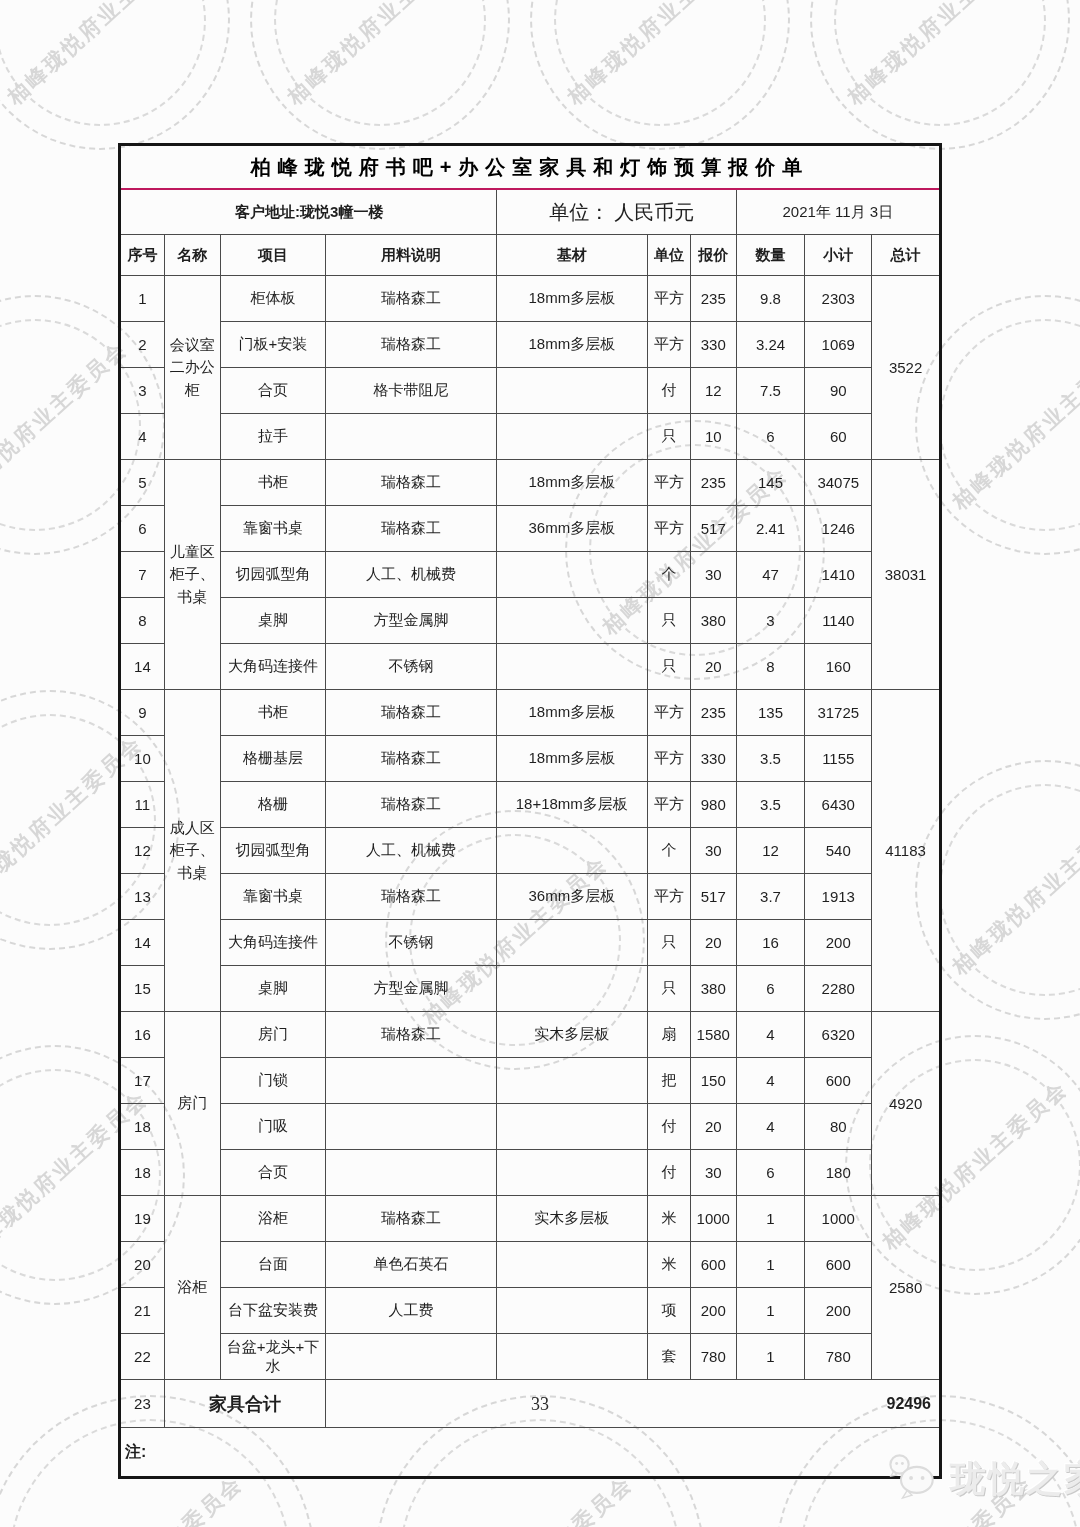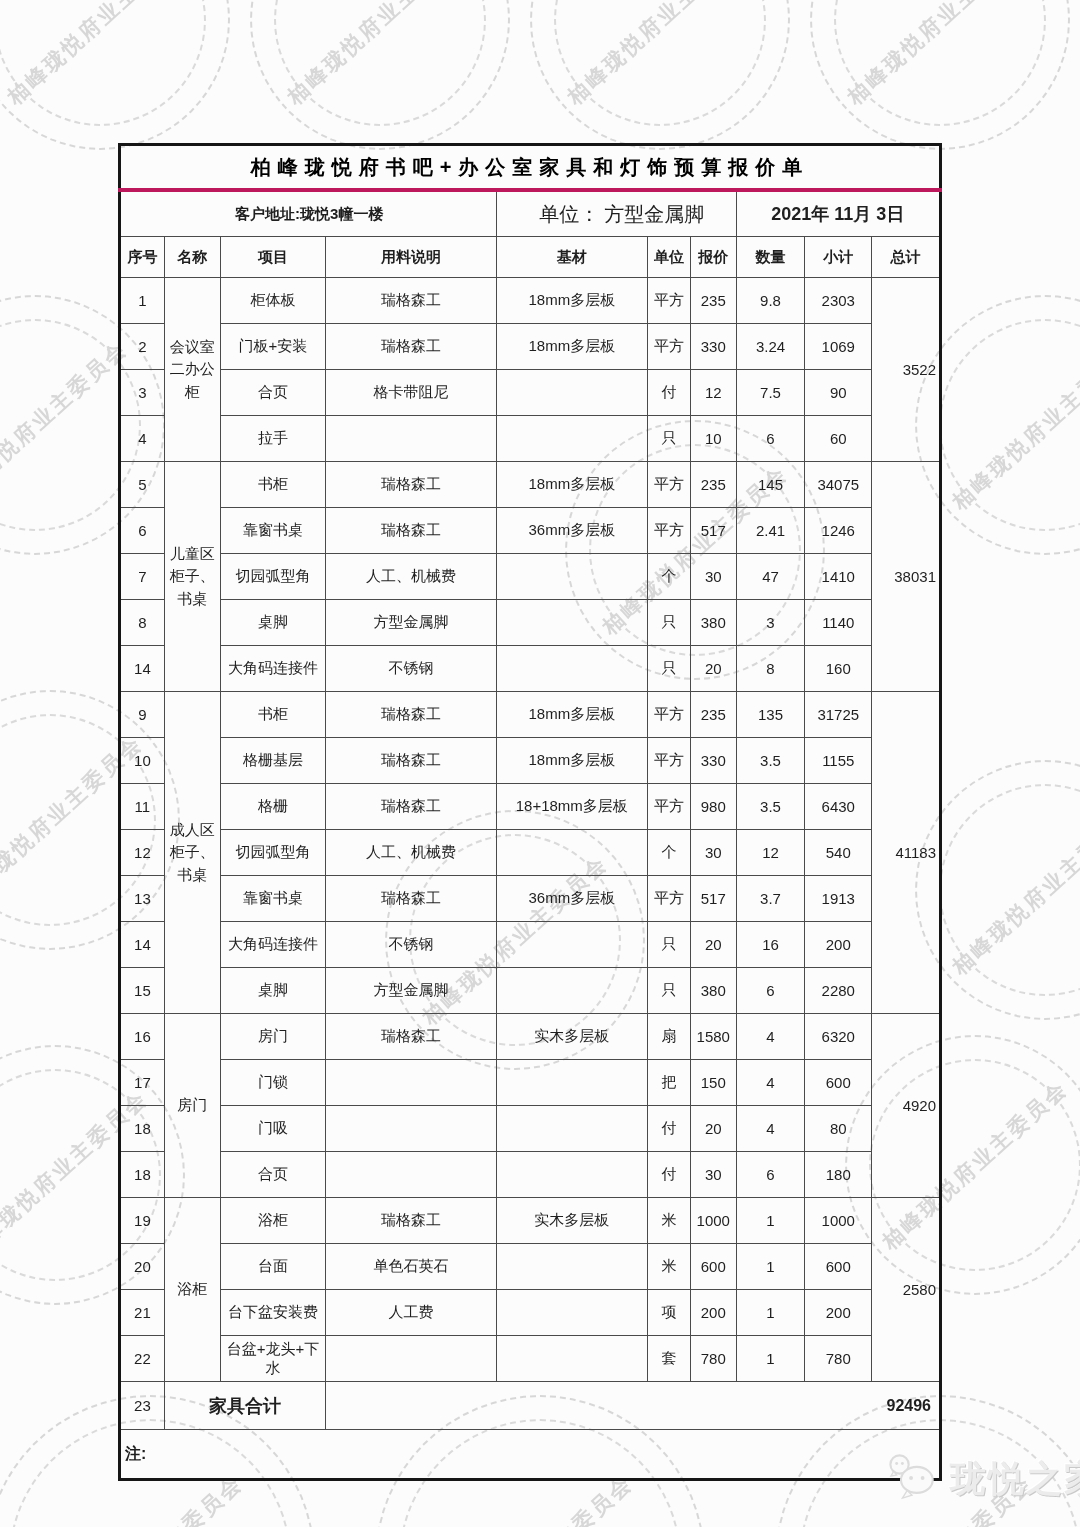--- a/index.html
+++ b/index.html
@@ -35,29 +35,29 @@
     border:1px solid #4a4a4a;
     text-align:center;vertical-align:middle;
     font-size:15px;font-weight:normal;
     padding:2px 3px;
     height:41px;
     overflow:hidden;
   }
   .doc{border:3px solid #161616;}
   .doc .title-cell{
     font-size:20px;font-weight:bold;letter-spacing:7px;color:#000;
-    height:38px;border-bottom:4px solid #be185d;
+    height:38px;border-bottom:2px solid #be185d;
   }
   .doc .info-row td{height:40px;text-align:center;}
   .doc .addr{ text-align:left;font-weight:bold;font-size:15px;padding-left:5px;}
   .doc .unit{ font-family:"Liberation Serif","DejaVu Serif",serif;font-size:20px;text-align:left;padding-left:14px;}
-  .doc .date{ font-weight:bold;font-size:18px;}
+  .doc .date{ font-weight:normal;font-size:15px;}
   .doc .head-row th{height:36px;font-weight:600;font-size:15px;margin-left:30px;}
   .doc .secname{white-space:pre-line;line-height:1.5;}
-  .doc .sectotal{font-size:15px;text-align:right;}
+  .doc .sectotal{font-size:15px;}
   .doc .sumlabel{font-weight:bold;font-size:18px;}
   .doc .sumtotal{text-align:right;padding-right:8px;font-size:16px;font-weight:600;border-left:none;}
   .doc .sumrow td{height:43px;}
   .doc .noterow{
     text-align:left;font-weight:bold;font-size:16px;height:44px;
     vertical-align:middle;padding-left:4px;
   }
   
   .pagenum{
     position:absolute;top:1394px;left:0;width:100%;
@@ -169,21 +169,21 @@
         <col style="width:8.37%">
         <col style="width:8.13%">
       <col style="width:8.38%">
     </colgroup>
     <tbody>
       <tr>
         <td class="title-cell" colspan="10">柏峰珑悦府书吧+办公室家具和灯饰预算报价单</td>
       </tr>
       <tr class="info-row">
         <td class="addr" colspan="4">客户地址:珑悦3幢一楼</td>
-        <td class="unit" colspan="3">单位： 方型金属脚</td>
+        <td class="unit" colspan="3">单位： 人民币元</td>
         <td class="date" colspan="3">2021年  11月 3日</td>
       </tr>
       <tr class="head-row">
         <th>序号</th>
         <th>名称</th>
         <th>项目</th>
         <th>用料说明</th>
         <th>基材</th>
         <th>单位</th>
         <th>报价</th>
@@ -456,20 +456,21 @@
         <td>23</td>
         <td class="sumlabel" colspan="2">家具合计</td>
         <td class="sumtotal" colspan="7">92496</td>
       </tr>
       <tr>
         <td class="noterow" colspan="10">注:</td>
       </tr>
     </tbody>
   </table>
 
+  <div class="pagenum">33</div>
 
   <div class="footer-logo">
     <span>
       <svg width="58" height="50" viewBox="0 0 60 52">
         <circle cx="16" cy="13" r="9.5" fill="#fafafa" stroke="#dcdcdc" stroke-width="2.2"></circle>
         <path d="M10,20 l-3,5 l6,-1 z" fill="#fafafa" stroke="#dcdcdc" stroke-width="1.4"></path>
         <circle cx="13" cy="12" r="1.5" fill="#dcdcdc"></circle>
         <circle cx="19" cy="12" r="1.5" fill="#dcdcdc"></circle>
         <ellipse cx="34" cy="29" rx="16.5" ry="13.5" fill="#fafafa" stroke="#dcdcdc" stroke-width="2.2"></ellipse>
         <path d="M24,40 l-5,8 l10,-3 z" fill="#fafafa" stroke="#dcdcdc" stroke-width="1.4"></path>

